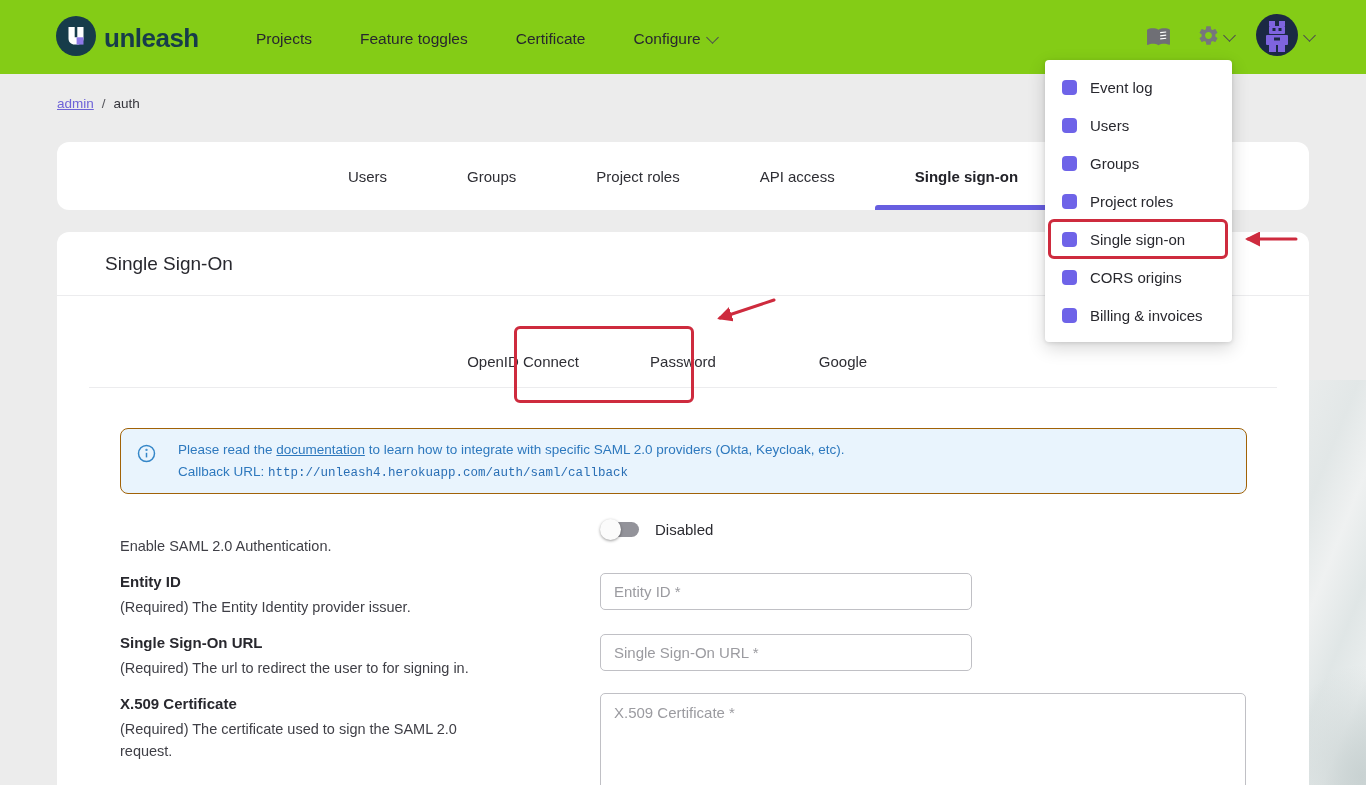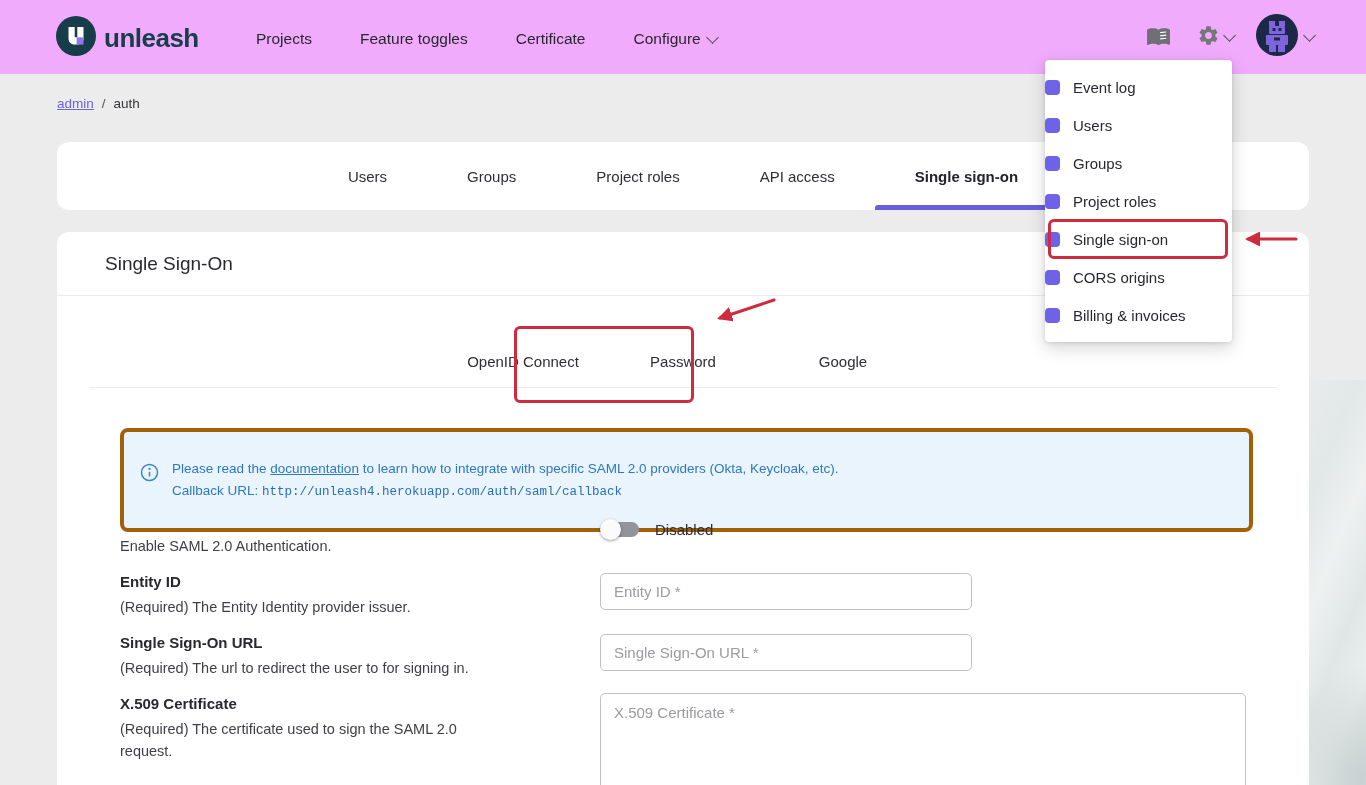--- a/index.html
+++ b/index.html
@@ -4,21 +4,21 @@
 <style>
   html,body{margin:0;padding:0;}
   body{
     width:1366px;height:785px;overflow:hidden;position:relative;
     background:#ECECEC;
     font-family:"Liberation Sans","DejaVu Sans",sans-serif;
     color:#2A2A30;
     -webkit-font-smoothing:antialiased;
   }
   
-  .topbar{position:absolute;left:0;top:0;width:1366px;height:74px;background:#f0abfc;z-index:5;}
+  .topbar{position:absolute;left:0;top:0;width:1366px;height:74px;background:#84cc16;z-index:5;}
   .brand{position:absolute;left:56px;top:16px;display:flex;align-items:center;gap:8px;cursor:pointer;}
   .brand-name{font-size:26px;font-weight:700;color:#173C4A;letter-spacing:-0.5px;}
   .main-nav{position:absolute;left:256px;top:0;height:78px;display:flex;align-items:center;gap:48px;}
   .nav-link{font-size:15.5px;color:#28282E;text-decoration:none;display:flex;align-items:center;gap:7px;cursor:pointer;}
   .chev{width:8px;height:8px;border-right:1.8px solid #4A4A50;border-bottom:1.8px solid #4A4A50;transform:rotate(45deg);margin-top:-4px;display:inline-block;}
   .hdr-actions{position:absolute;right:52px;top:0;height:74px;display:flex;align-items:center;gap:18px;}
   .icon-btn{display:flex;align-items:center;gap:5px;background:none;border:none;padding:4px;cursor:pointer;}
   .avatar-wrap{display:flex;align-items:center;gap:7px;cursor:pointer;}
   
   .bg-texture{position:absolute;right:0;top:380px;width:80px;height:405px;z-index:0;
@@ -37,38 +37,38 @@
   .admin-tab.active::after{content:"";position:absolute;left:0;right:0;bottom:0;height:5px;background:#675EE0;border-radius:3px 3px 0 0;}
   
   .sso-card{position:absolute;left:57px;top:232px;width:1252px;height:640px;background:#fff;border-radius:12px;z-index:1;}
   .card-head{height:63px;border-bottom:1px solid #ECECEE;display:flex;align-items:center;padding-left:48px;}
   .page-title{font-size:19px;font-weight:400;color:#28282E;margin:0;}
   .sso-tabs{position:absolute;left:32px;right:32px;top:60px;height:95px;border-bottom:1px solid #ECECEE;display:flex;justify-content:center;align-items:flex-end;}
   .sso-tab{position:relative;width:160px;height:52px;display:flex;align-items:center;justify-content:center;font-size:15px;color:#2E2E34;cursor:pointer;}
   .sso-tab.active{font-weight:700;color:#232329;}
   .sso-tab.active::after{content:"";position:absolute;left:0;right:0;bottom:-1px;height:6px;background:#675EE0;border-radius:2px;}
   
-  .alert{position:absolute;left:63px;top:196px;width:1093px;height:48px;background:#E9F4FD;border:4px solid #a16207;border-radius:8px;padding:24px 16px;display:flex;gap:13px;}
+  .alert{position:absolute;left:63px;top:196px;width:1093px;height:48px;background:#E9F4FD;border:1px solid #a16207;border-radius:8px;padding:8px 16px;display:flex;gap:22px;}
   .alert-icon{margin-top:7px;flex:0 0 auto;}
   .alert-body{font-size:13.5px;line-height:22px;color:#2E79BE;padding-top:2px;}
   .alert-body a{color:#2E79BE;text-decoration:underline;cursor:pointer;}
   .alert-body code{font-family:"Liberation Mono","DejaVu Sans Mono",monospace;font-size:12.5px;color:#2A6FB5;}
   
   .f-label{position:absolute;left:63px;width:430px;font-size:15px;font-weight:700;color:#28282E;}
   .f-desc{position:absolute;left:63px;width:430px;font-size:14.5px;color:#3F3F46;line-height:22px;}
   .toggle{position:absolute;left:543px;width:41px;height:21px;cursor:pointer;}
   .toggle .track{position:absolute;left:2px;top:3px;width:37px;height:15px;border-radius:8px;background:#93939A;}
   .toggle .thumb{position:absolute;left:0px;top:0px;width:21px;height:21px;border-radius:50%;background:#FBFBFB;box-shadow:0 1px 3px rgba(0,0,0,.4);}
   .toggle-label{position:absolute;left:598px;font-size:15px;color:#2B2B31;}
   .t-input{position:absolute;left:543px;width:372px;height:37px;border:1px solid #C0C0C5;border-radius:5px;padding:0 13px;font-size:15px;color:#333;font-family:inherit;background:#fff;box-sizing:border-box;}
   .t-area{position:absolute;left:543px;width:646px;height:118px;border:1px solid #C0C0C5;border-radius:5px;padding:10px 13px;font-size:15px;color:#333;font-family:inherit;background:#fff;box-sizing:border-box;resize:none;}
   .t-input::placeholder,.t-area::placeholder{color:#9B9BA0;opacity:1;}
   
   .config-menu{position:absolute;left:1045px;top:60px;width:187px;background:#fff;border-radius:4px;box-shadow:0 6px 18px rgba(0,0,0,.16),0 1px 4px rgba(0,0,0,.12);padding:8px 0;z-index:10;}
-  .menu-item{height:38px;display:flex;align-items:center;gap:13px;cursor:pointer;font-size:15px;color:#28282E;}
+  .menu-item{height:38px;display:flex;align-items:center;gap:13px;padding-left:17px;cursor:pointer;font-size:15px;color:#28282E;}
   .sq{width:15px;height:15px;border-radius:4px;background:#6E63E8;flex:0 0 auto;}
   
   .ann{position:absolute;z-index:20;pointer-events:none;}
   .ann-box{border:3px solid #CE2B3E;border-radius:6px;box-sizing:border-box;}
 </style>
 </head>
 <body>
 
 <div class="bg-texture"></div>
 

